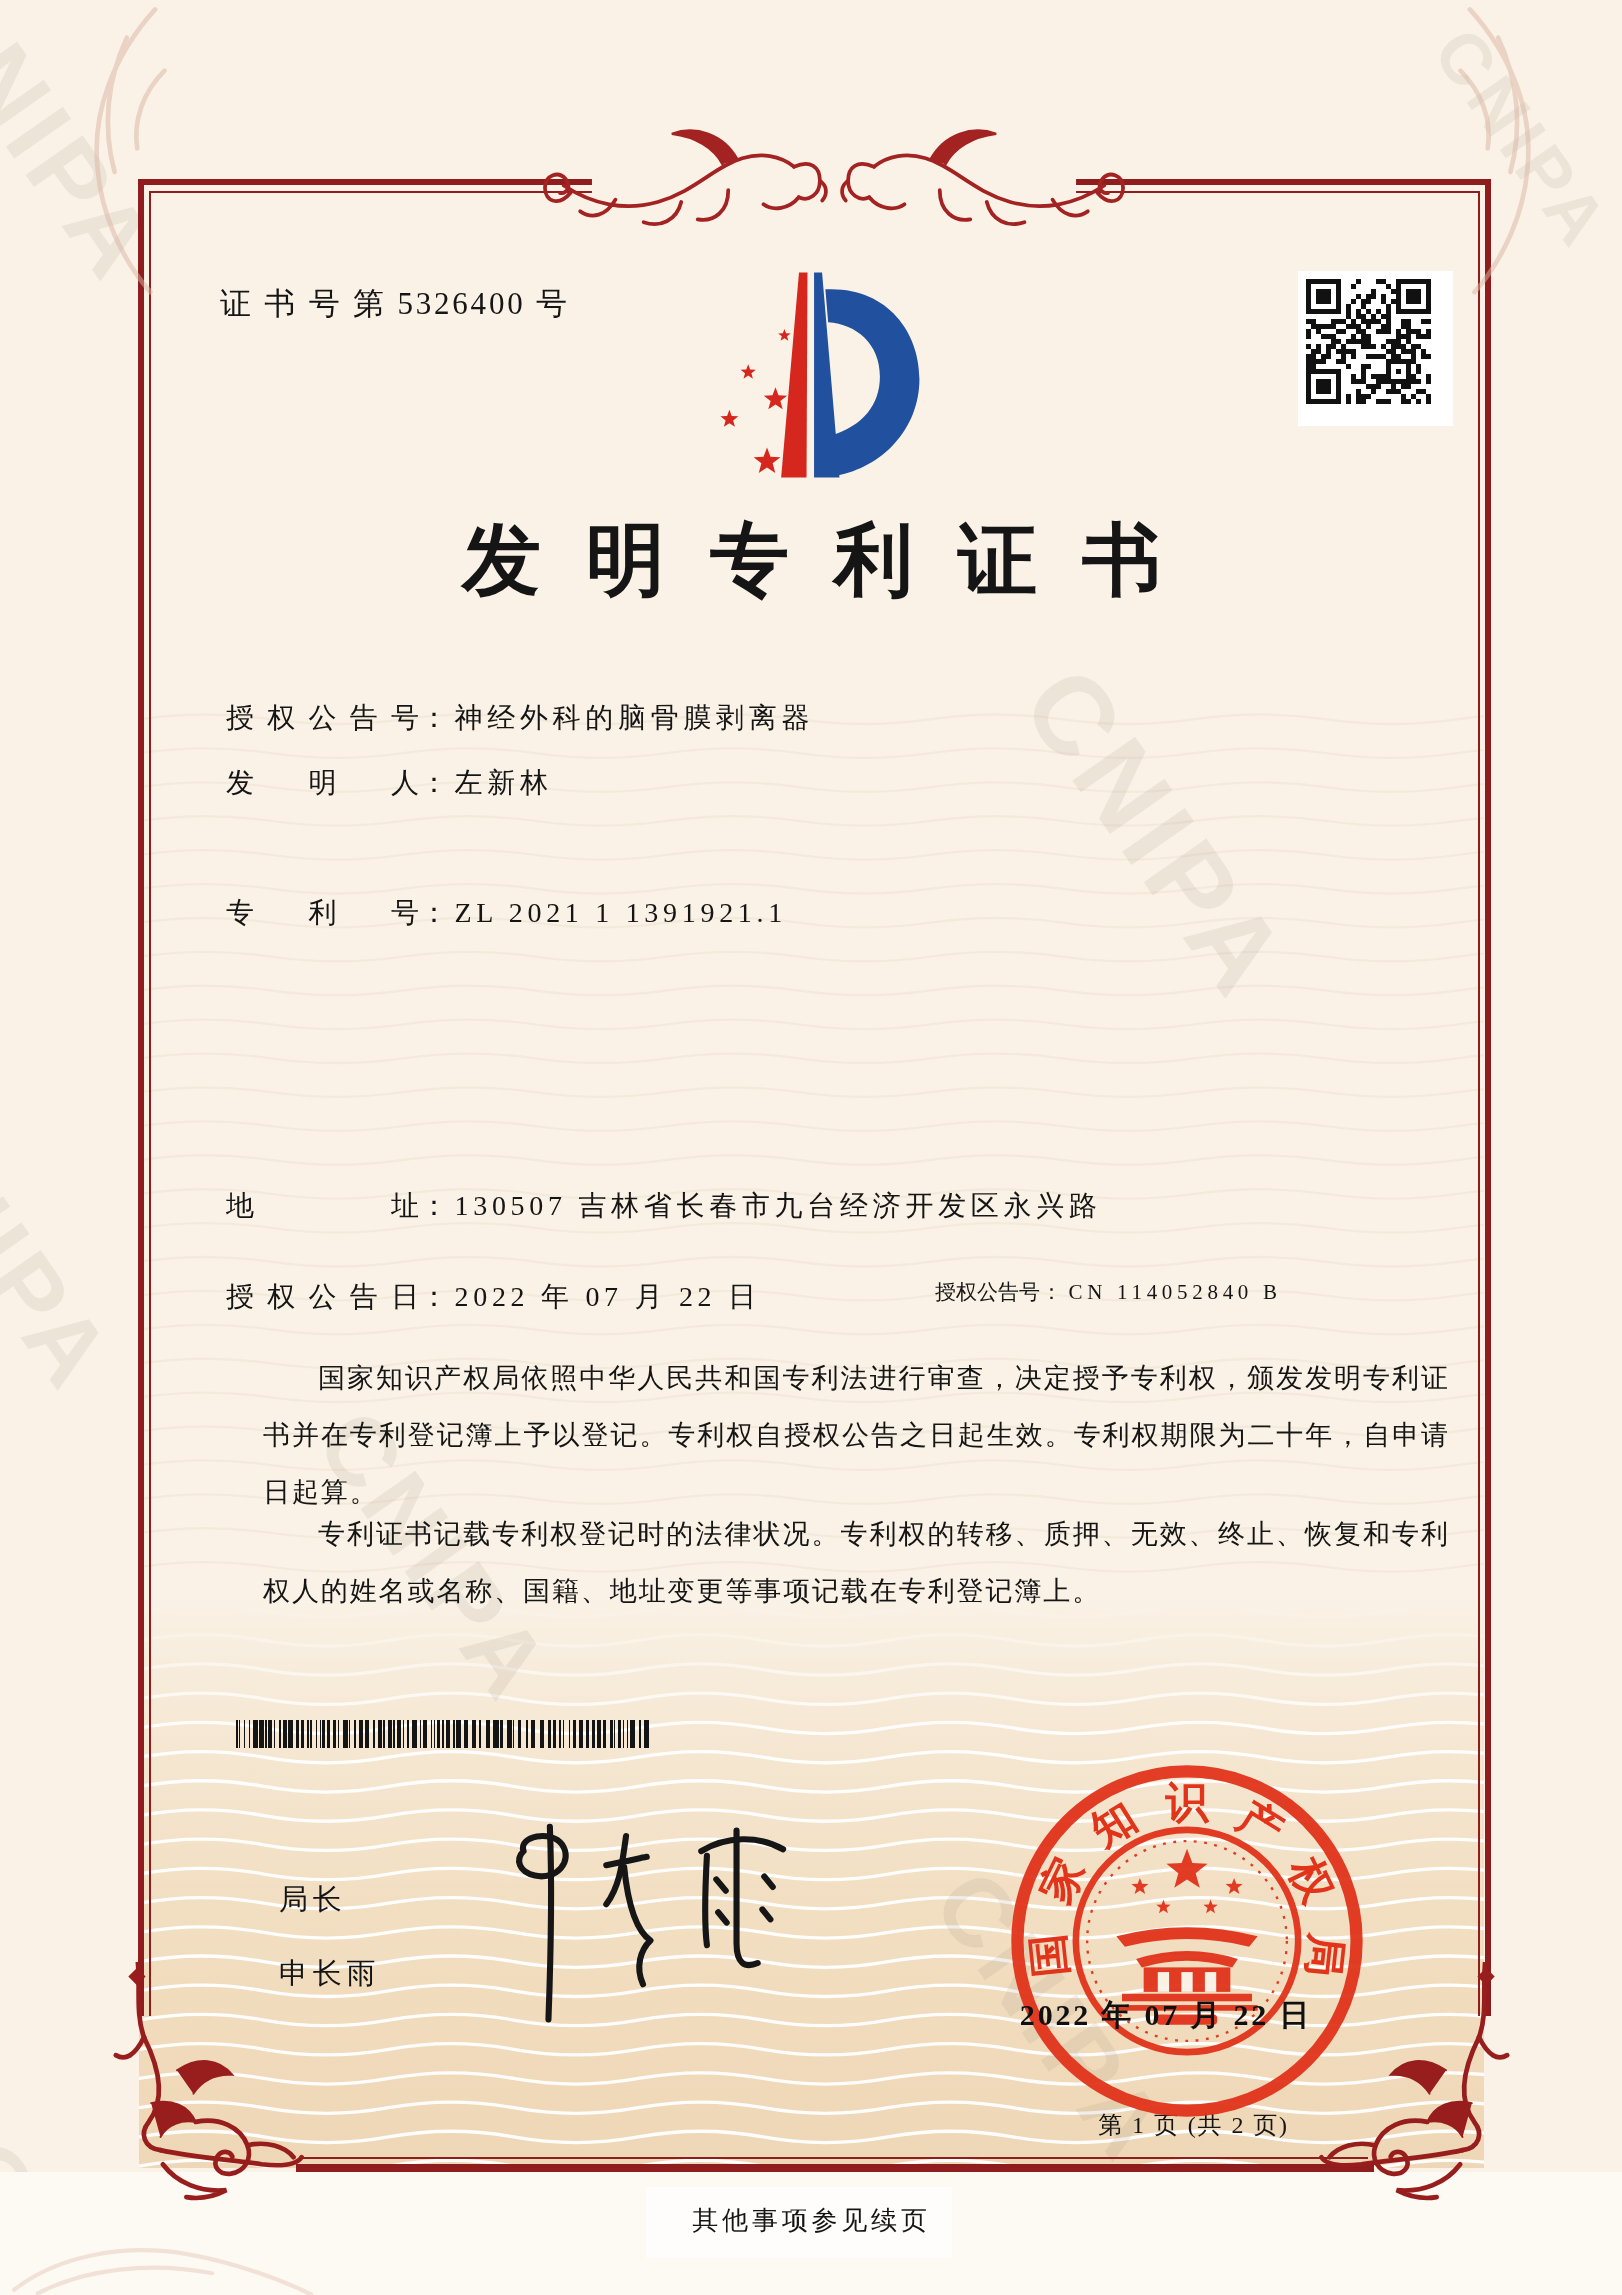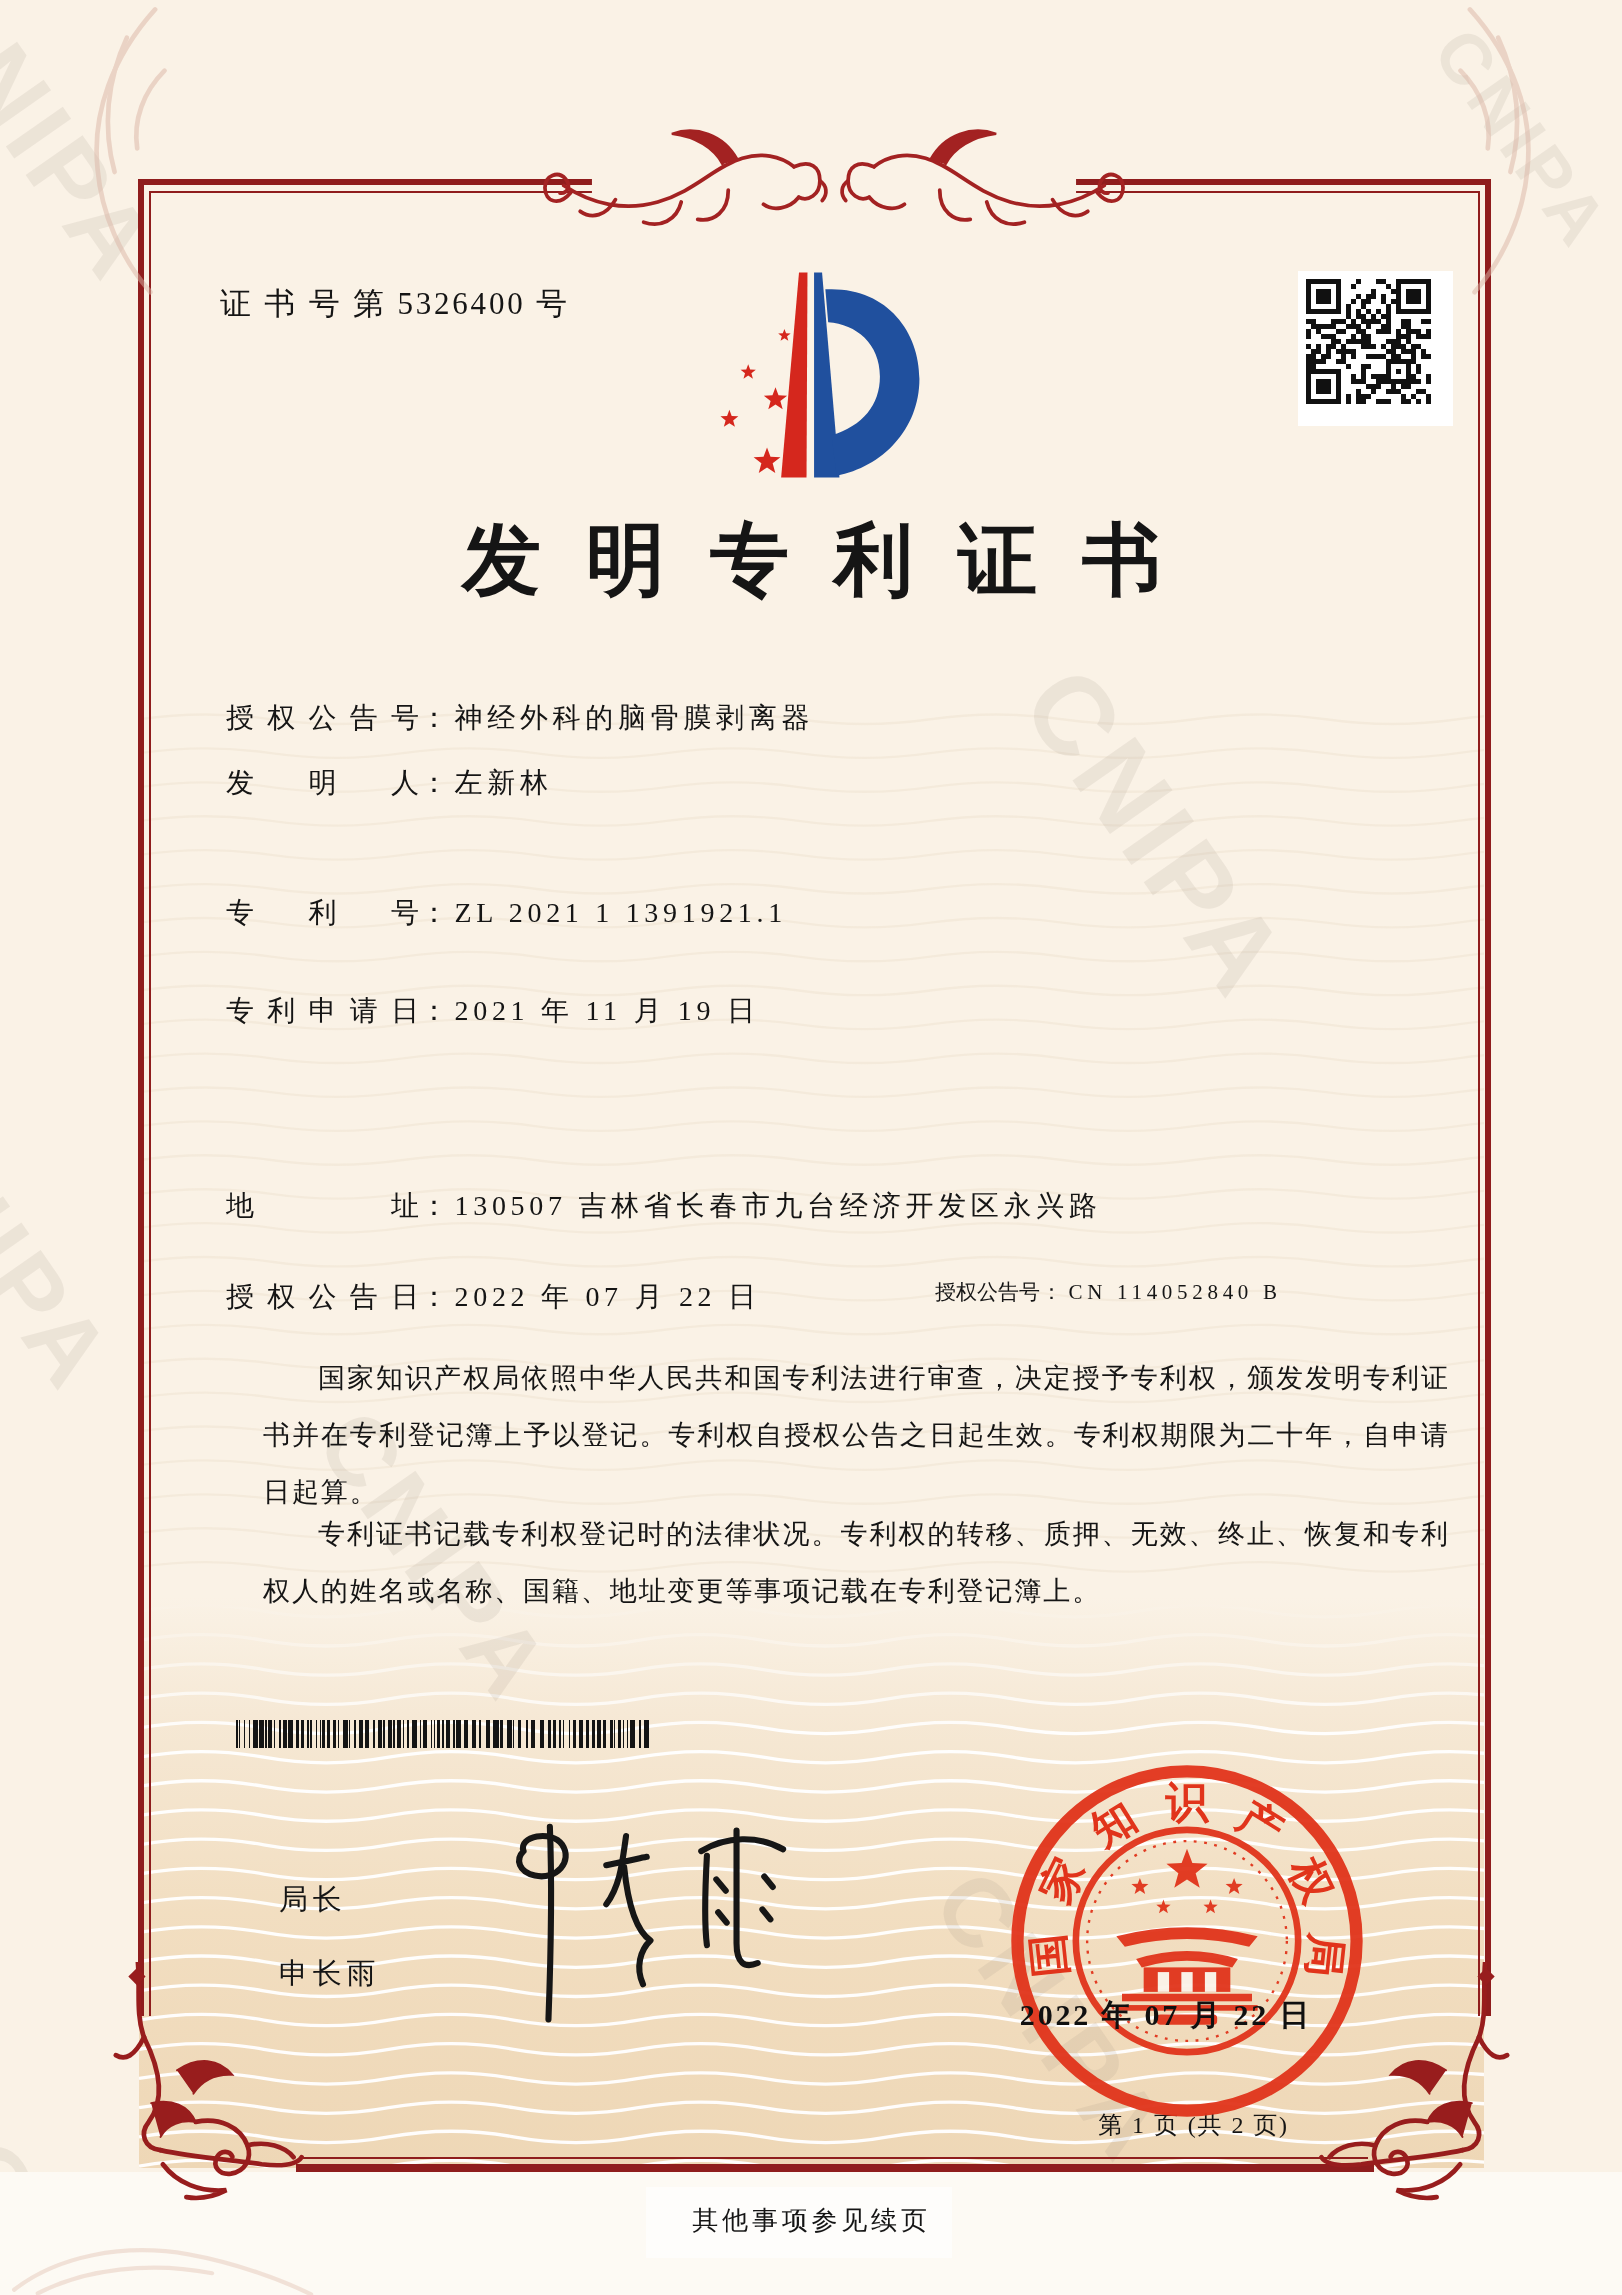--- a/index.html
+++ b/index.html
@@ -535,23 +535,20 @@
 
   <div class="frow" style="top:699px;">
     <span class="flabel">授权公告号</span><span class="fcolon">：</span><span class="fvalue">神经外科的脑骨膜剥离器</span>
   </div>
   <div class="frow" style="top:764px;">
     <span class="flabel">发明人</span><span class="fcolon">：</span><span class="fvalue">左新林</span>
   </div>
   <div class="frow" style="top:894px;">
     <span class="flabel">专利号</span><span class="fcolon">：</span><span class="fvalue">ZL 2021 1 1391921.1</span>
   </div>
-  <div class="frow" style="top:992px;">
-    <span class="flabel">专利申请日</span><span class="fcolon">：</span><span class="fvalue">2021 年 11 月 19 日</span>
-  </div>
   <div class="frow" style="top:1187px;">
     <span class="flabel">地址</span><span class="fcolon">：</span><span class="fvalue">130507 吉林省长春市九台经济开发区永兴路</span>
   </div>
   <div class="frow" style="top:1278px;">
     <span class="flabel">授权公告日</span><span class="fcolon">：</span><span class="fvalue">2022 年 07 月 22 日</span>
   </div>
   <div class="frow2" style="top:1278px;">
     <span>授权公告号</span><span class="fcolon">：</span><span class="fvalue">CN 114052840 B</span>
   </div>
 

